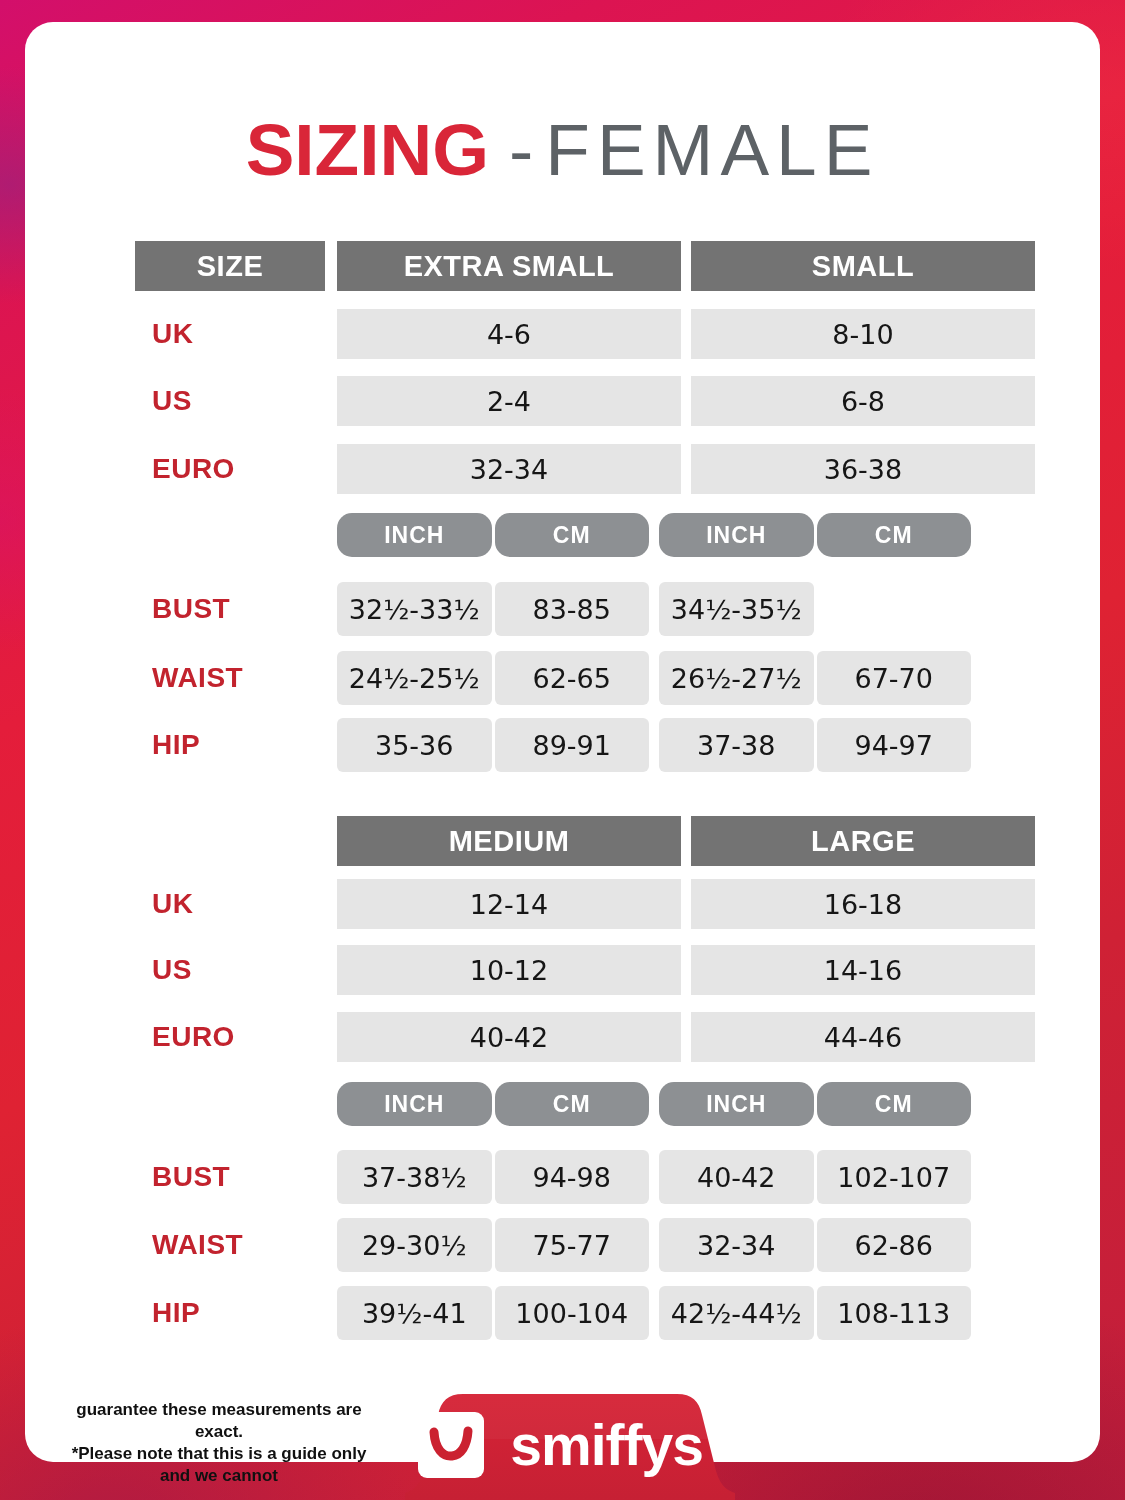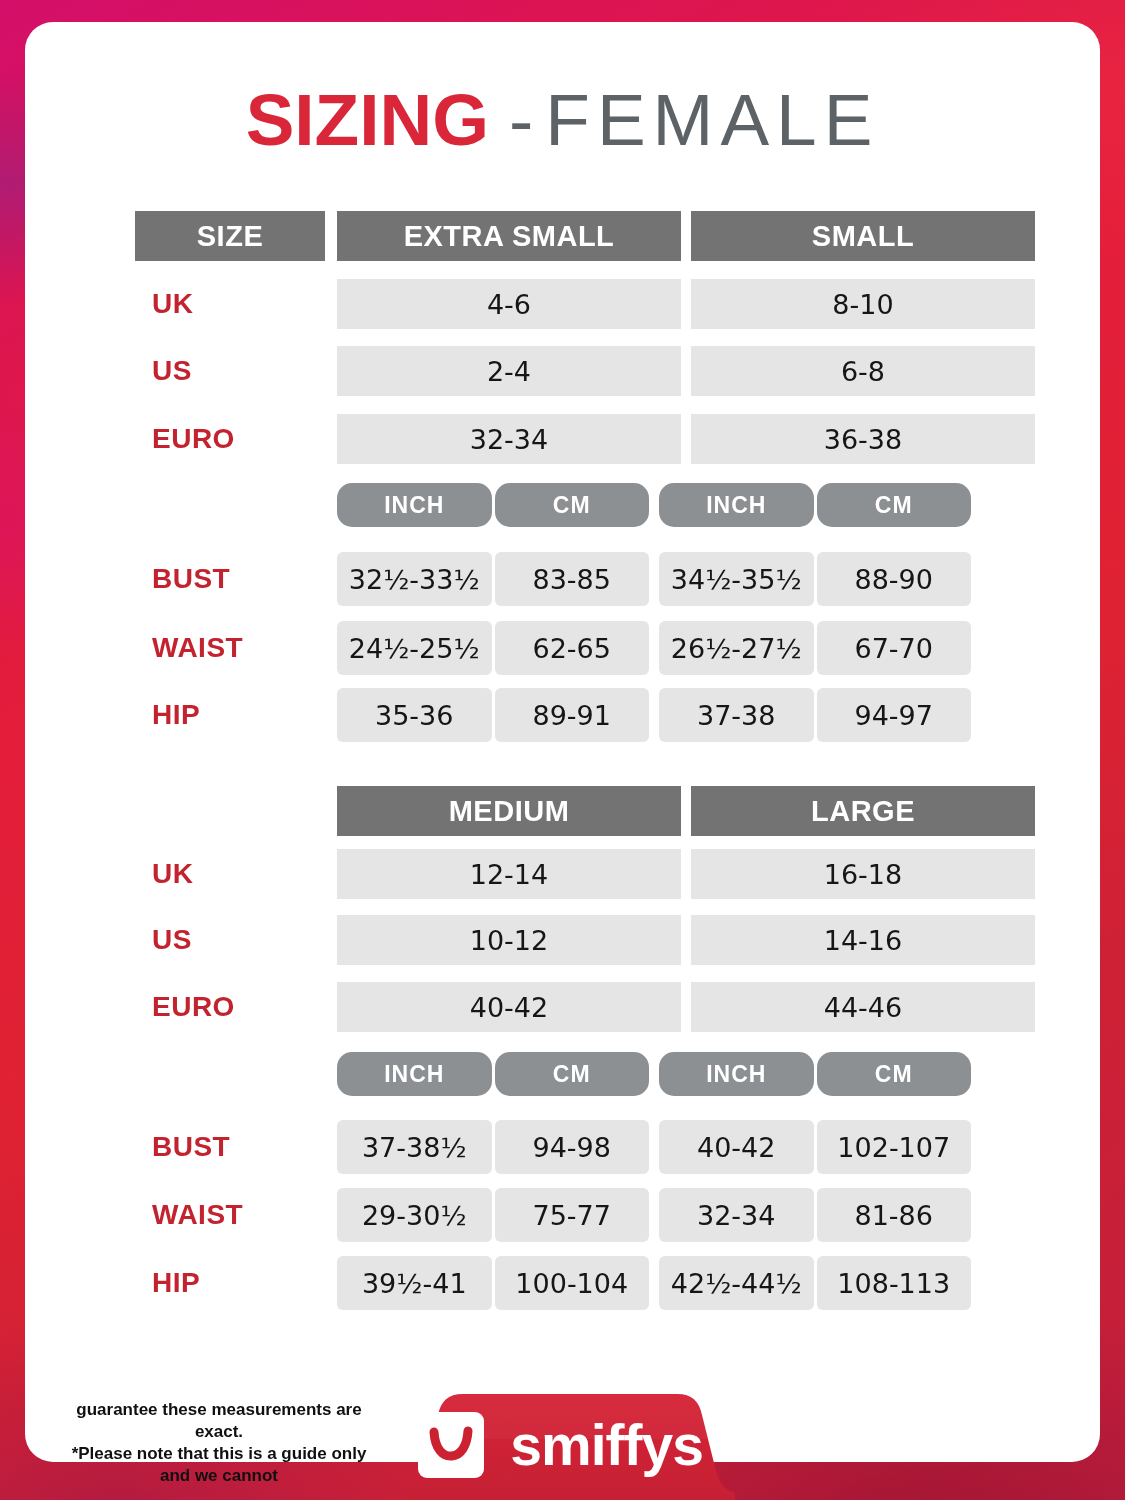--- a/index.html
+++ b/index.html
@@ -21,21 +21,21 @@
       radial-gradient(420px 260px at 98% 6%, rgba(255, 70, 60, 0.22), transparent 70%),
       radial-gradient(600px 330px at 82% 102%, rgba(110, 8, 45, 0.38), transparent 72%),
       radial-gradient(430px 300px at 10% 102%, rgba(140, 18, 80, 0.42), transparent 72%);
   }
 
   .page {
     position: absolute; left: 25px; top: 22px;
     width: 1075px; height: 1440px;
     background: #ffffff;
     border-radius: 28px;
-    padding-top: 58px;
+    padding-top: 88px;
     z-index: 1;
   }
 
   .title { text-align: center; font-size: 73px; line-height: 80px; white-space: nowrap; }
   .title-primary { color: #d92638; font-weight: bold; letter-spacing: 0px; }
   .title-sep { color: #5d6266; font-weight: 400; margin: 0 12px 0 20px; }
   .title-secondary { color: #5d6266; font-weight: 400; letter-spacing: 7px; }
 
   .size-table { margin-left: 110px; width: 836px; }
   .t1 { margin-top: 51px; }
@@ -167,21 +167,20 @@
 
       <div class="row measure-row mt25">
         <div class="row-label">BUST</div>
         <div class="gap12"></div>
         <div class="cell narrow">32½-33½</div>
         <div class="gap3"></div>
         <div class="cell narrow">83-85</div>
         <div class="gap10"></div>
         <div class="cell narrow">34½-35½</div>
         <div class="gap3"></div>
-        <div class="cell narrow">88-90</div>
       </div>
 
       <div class="row measure-row mt15">
         <div class="row-label">WAIST</div>
         <div class="gap12"></div>
         <div class="cell narrow">24½-25½</div>
         <div class="gap3"></div>
         <div class="cell narrow">62-65</div>
         <div class="gap10"></div>
         <div class="cell narrow">26½-27½</div>
@@ -261,21 +260,21 @@
 
       <div class="row measure-row mt14">
         <div class="row-label">WAIST</div>
         <div class="gap12"></div>
         <div class="cell narrow">29-30½</div>
         <div class="gap3"></div>
         <div class="cell narrow">75-77</div>
         <div class="gap10"></div>
         <div class="cell narrow">32-34</div>
         <div class="gap3"></div>
-        <div class="cell narrow">81-86</div>
+        <div class="cell narrow">62-86</div>
       </div>
 
       <div class="row measure-row mt14">
         <div class="row-label">HIP</div>
         <div class="gap12"></div>
         <div class="cell narrow">39½-41</div>
         <div class="gap3"></div>
         <div class="cell narrow">100-104</div>
         <div class="gap10"></div>
         <div class="cell narrow">42½-44½</div>

